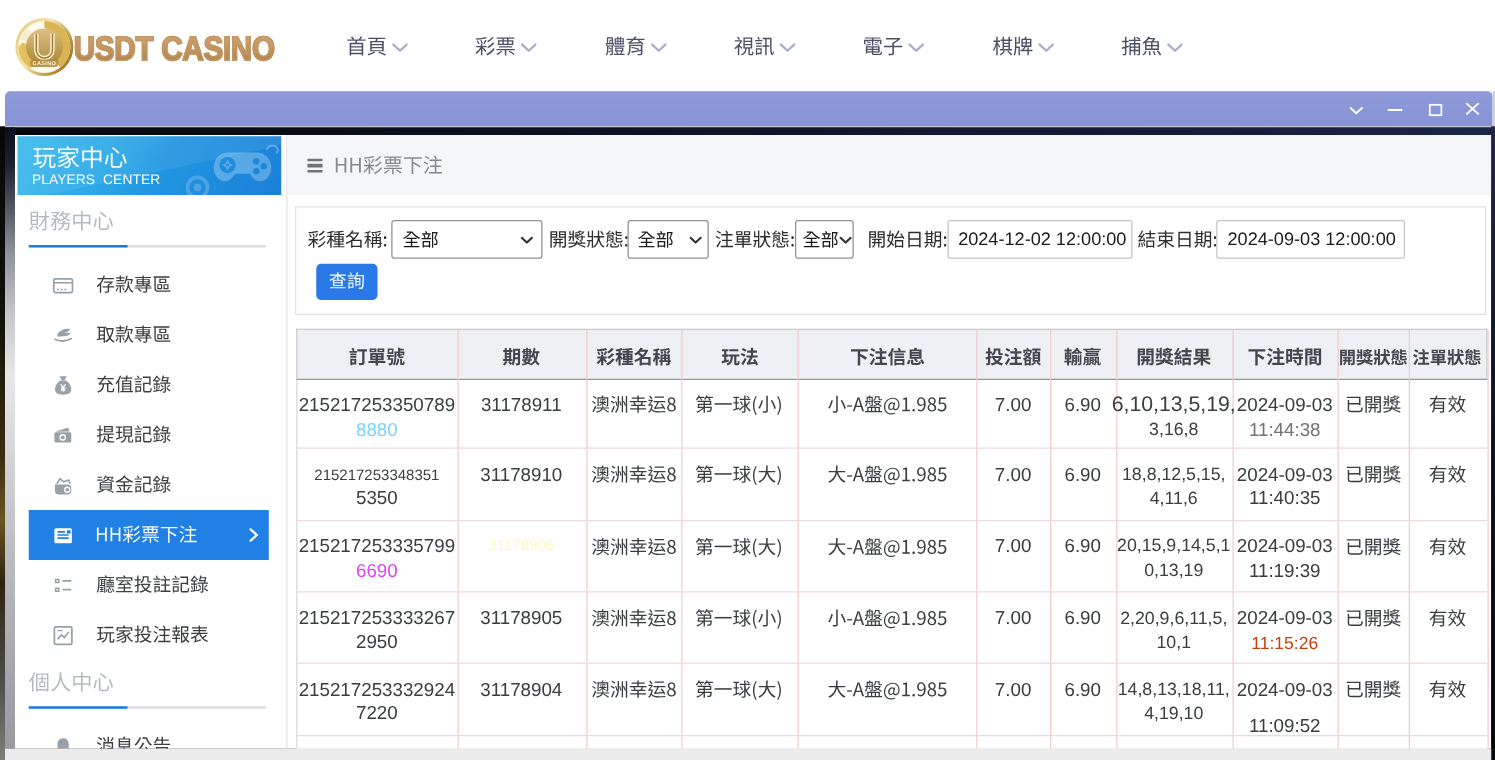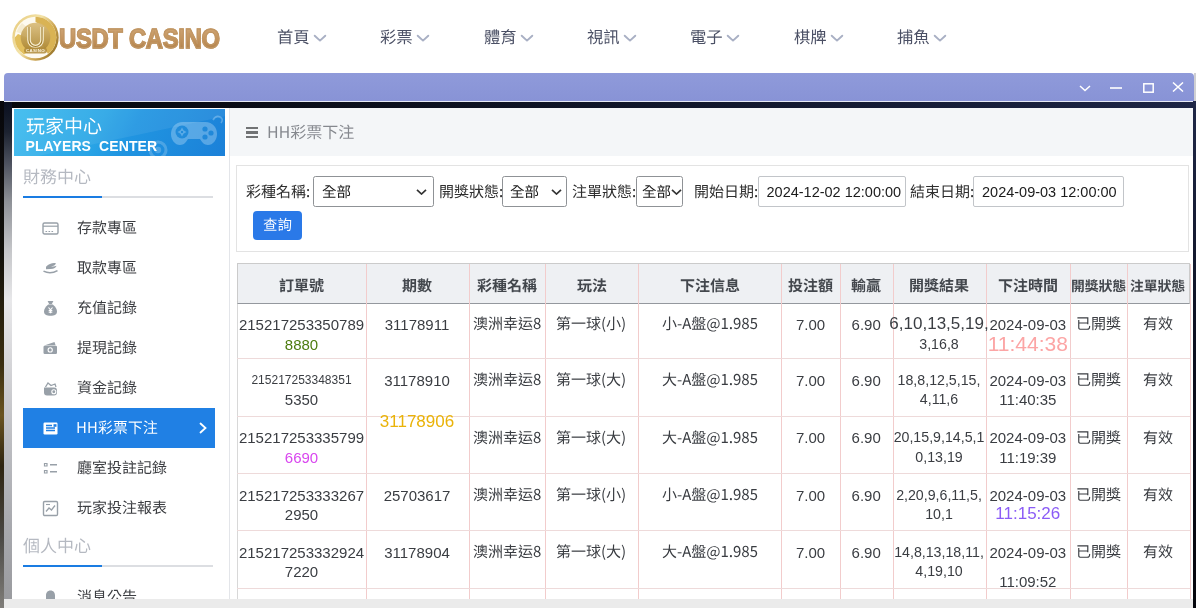--- a/index.html
+++ b/index.html
@@ -258,21 +258,21 @@
     </svg>
 </div>
 <svg class="vt" style="left:25.5px;top:133.1px;">
     <g fill="#ffffff" transform="scale(0.019000,-0.019000)">
       <use href="#g73a9" x="0"></use>
       <use href="#g5bb6" x="1000"></use>
       <use href="#g4e2d" x="2000"></use>
       <use href="#g5fc3" x="3000"></use>
     </g>
   </svg>
-<div class="lat" style="left:25.5px;top:137.5px;font-size:14px;font-weight:bold;letter-spacing:0.1px;color:#fff">PLAYERS&nbsp;&nbsp;CENTER</div>
+<div class="lat" style="left:25.5px;top:137.5px;font-size:11px;font-weight:normal;letter-spacing:0.1px;color:#fff">PLAYERS&nbsp;&nbsp;CENTER</div>
 <svg class="vt" style="left:23.0px;top:182.6px;">
     <g fill="#b5b9c1" transform="scale(0.017000,-0.017000)">
       <use href="#g8ca1" x="0"></use>
       <use href="#g52d9" x="1000"></use>
       <use href="#g4e2d" x="2000"></use>
       <use href="#g5fc3" x="3000"></use>
     </g>
   </svg>
 <div class="abs" style="left:23px;top:195.5px;width:190px;height:2px;background:#dcdee2"></div>
 <div class="abs" style="left:23px;top:195.5px;width:79px;height:2px;background:#1a7ce2"></div>
@@ -620,21 +620,21 @@
   </svg>
 <svg class="vt" style="left:1130.4px;top:290.9px;">
     <g fill="#43474d" transform="scale(0.013800,-0.013800)">
       <use href="#gb6ce8" x="0"></use>
       <use href="#gb55ae" x="1000"></use>
       <use href="#gb72c0" x="2000"></use>
       <use href="#gb614b" x="3000"></use>
     </g>
   </svg>
 <div class="lat" style="left:301.5px;top:324.0px;font-size:15.0px;color:#3a3d42;transform:translate(-50%,-50%)">215217253350789</div>
-<div class="lat" style="left:301.5px;top:343.5px;font-size:15.0px;color:#4d7c0f;transform:translate(-50%,-50%)">8880</div>
+<div class="lat" style="left:301.5px;top:343.5px;font-size:15.0px;color:#7dd3fc;transform:translate(-50%,-50%)">8880</div>
 <div class="lat" style="left:417.0px;top:324.0px;font-size:15.0px;color:#3a3d42;transform:translate(-50%,-50%)">31178911</div>
 <svg class="vt" style="left:472.6px;top:329.4px;">
     <g fill="#3a3d42" transform="scale(0.015000,-0.015000)">
       <use href="#g6fb3" x="0"></use>
       <use href="#g6d32" x="1000"></use>
       <use href="#g5e78" x="2000"></use>
       <use href="#g8fd0" x="3000"></use>
       <use href="#g38" x="4000"></use>
     </g>
   </svg>
@@ -660,21 +660,21 @@
       <use href="#g39" x="4734"></use>
       <use href="#g38" x="5289"></use>
       <use href="#g35" x="5844"></use>
     </g>
   </svg>
 <div class="lat" style="left:810.5px;top:324.0px;font-size:15.0px;color:#3a3d42;transform:translate(-50%,-50%)">7.00</div>
 <div class="lat" style="left:866.2px;top:324.0px;font-size:15.0px;color:#3a3d42;transform:translate(-50%,-50%)">6.90</div>
 <div class="lat" style="left:939.0px;top:324.0px;font-size:17px;color:#3a3d42;transform:translate(-50%,-50%)">6,10,13,5,19,</div>
 <div class="lat" style="left:939.0px;top:343.5px;font-size:14.2px;color:#3a3d42;transform:translate(-50%,-50%)">3,16,8</div>
 <div class="lat" style="left:1027.8px;top:324.0px;font-size:15.0px;color:#3a3d42;transform:translate(-50%,-50%)">2024-09-03</div>
-<div class="lat" style="left:1027.8px;top:343.5px;font-size:21px;color:#fca5a5;transform:translate(-50%,-50%)">11:44:38</div>
+<div class="lat" style="left:1027.8px;top:343.5px;font-size:15.0px;color:#737373;transform:translate(-50%,-50%)">11:44:38</div>
 <svg class="vt" style="left:1075.8px;top:329.4px;">
     <g fill="#3a3d42" transform="scale(0.015000,-0.015000)">
       <use href="#g5df2" x="0"></use>
       <use href="#g958b" x="1000"></use>
       <use href="#g734e" x="2000"></use>
     </g>
   </svg>
 <svg class="vt" style="left:1143.0px;top:329.4px;">
     <g fill="#3a3d42" transform="scale(0.015000,-0.015000)">
       <use href="#g6709" x="0"></use>
@@ -731,21 +731,21 @@
     </g>
   </svg>
 <svg class="vt" style="left:1143.0px;top:385.3px;">
     <g fill="#3a3d42" transform="scale(0.015000,-0.015000)">
       <use href="#g6709" x="0"></use>
       <use href="#g6548" x="1000"></use>
     </g>
   </svg>
 <div class="lat" style="left:301.5px;top:437.2px;font-size:15.0px;color:#3a3d42;transform:translate(-50%,-50%)">215217253335799</div>
 <div class="lat" style="left:301.5px;top:456.7px;font-size:15.0px;color:#d946ef;transform:translate(-50%,-50%)">6690</div>
-<div class="lat" style="left:417.0px;top:422px;font-size:17px;color:#eab308;transform:translate(-50%,-50%)">31178906</div>
+<div class="lat" style="left:417.0px;top:436px;font-size:12px;color:#fef9c3;transform:translate(-50%,-50%)">31178906</div>
 <svg class="vt" style="left:472.6px;top:442.6px;">
     <g fill="#3a3d42" transform="scale(0.015000,-0.015000)">
       <use href="#g6fb3" x="0"></use>
       <use href="#g6d32" x="1000"></use>
       <use href="#g5e78" x="2000"></use>
       <use href="#g8fd0" x="3000"></use>
       <use href="#g38" x="4000"></use>
     </g>
   </svg>
 <svg class="vt" style="left:556.4px;top:442.6px;">
@@ -786,21 +786,21 @@
     </g>
   </svg>
 <svg class="vt" style="left:1143.0px;top:442.6px;">
     <g fill="#3a3d42" transform="scale(0.015000,-0.015000)">
       <use href="#g6709" x="0"></use>
       <use href="#g6548" x="1000"></use>
     </g>
   </svg>
 <div class="lat" style="left:301.5px;top:494.5px;font-size:15.0px;color:#3a3d42;transform:translate(-50%,-50%)">215217253333267</div>
 <div class="lat" style="left:301.5px;top:514.0px;font-size:15.0px;color:#3a3d42;transform:translate(-50%,-50%)">2950</div>
-<div class="lat" style="left:417.0px;top:494.5px;font-size:15.0px;color:#3a3d42;transform:translate(-50%,-50%)">25703617</div>
+<div class="lat" style="left:417.0px;top:494.5px;font-size:15.0px;color:#3a3d42;transform:translate(-50%,-50%)">31178905</div>
 <svg class="vt" style="left:472.6px;top:499.9px;">
     <g fill="#3a3d42" transform="scale(0.015000,-0.015000)">
       <use href="#g6fb3" x="0"></use>
       <use href="#g6d32" x="1000"></use>
       <use href="#g5e78" x="2000"></use>
       <use href="#g8fd0" x="3000"></use>
       <use href="#g38" x="4000"></use>
     </g>
   </svg>
 <svg class="vt" style="left:556.4px;top:499.9px;">
@@ -825,21 +825,21 @@
       <use href="#g39" x="4734"></use>
       <use href="#g38" x="5289"></use>
       <use href="#g35" x="5844"></use>
     </g>
   </svg>
 <div class="lat" style="left:810.5px;top:494.5px;font-size:15.0px;color:#3a3d42;transform:translate(-50%,-50%)">7.00</div>
 <div class="lat" style="left:866.2px;top:494.5px;font-size:15.0px;color:#3a3d42;transform:translate(-50%,-50%)">6.90</div>
 <div class="lat" style="left:939.0px;top:494.5px;font-size:14.2px;color:#3a3d42;transform:translate(-50%,-50%)">2,20,9,6,11,5,</div>
 <div class="lat" style="left:939.0px;top:514.0px;font-size:14.2px;color:#3a3d42;transform:translate(-50%,-50%)">10,1</div>
 <div class="lat" style="left:1027.8px;top:494.5px;font-size:15.0px;color:#3a3d42;transform:translate(-50%,-50%)">2024-09-03</div>
-<div class="lat" style="left:1027.8px;top:514.0px;font-size:17px;color:#8b5cf6;transform:translate(-50%,-50%)">11:15:26</div>
+<div class="lat" style="left:1027.8px;top:514.0px;font-size:14px;color:#c2410c;transform:translate(-50%,-50%)">11:15:26</div>
 <svg class="vt" style="left:1075.8px;top:499.9px;">
     <g fill="#3a3d42" transform="scale(0.015000,-0.015000)">
       <use href="#g5df2" x="0"></use>
       <use href="#g958b" x="1000"></use>
       <use href="#g734e" x="2000"></use>
     </g>
   </svg>
 <svg class="vt" style="left:1143.0px;top:499.9px;">
     <g fill="#3a3d42" transform="scale(0.015000,-0.015000)">
       <use href="#g6709" x="0"></use>

